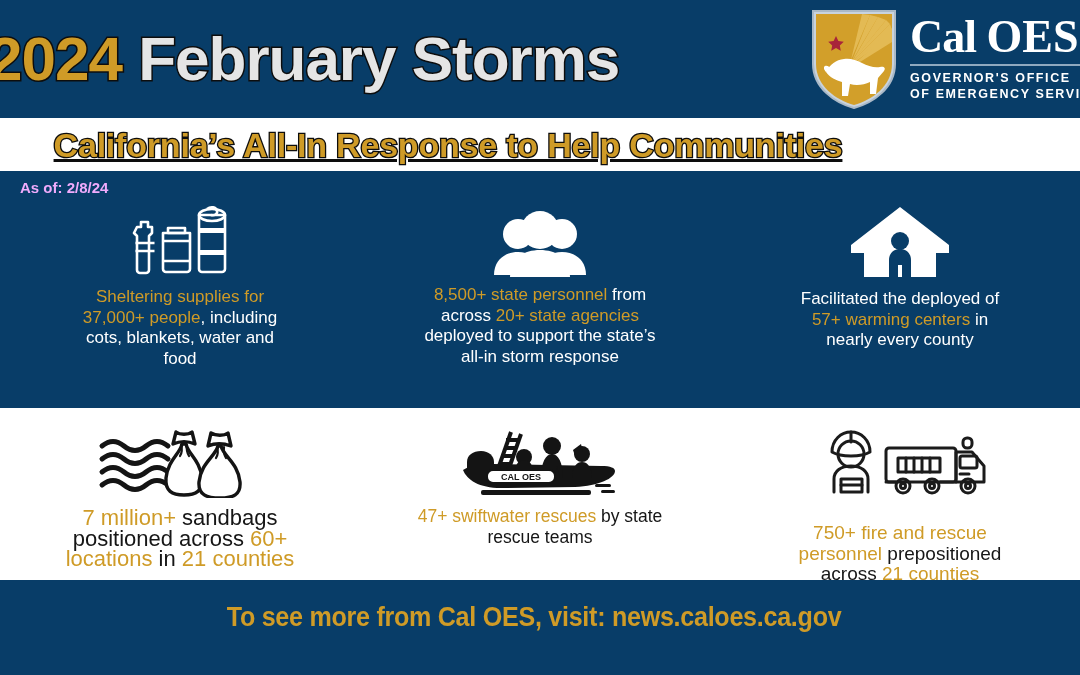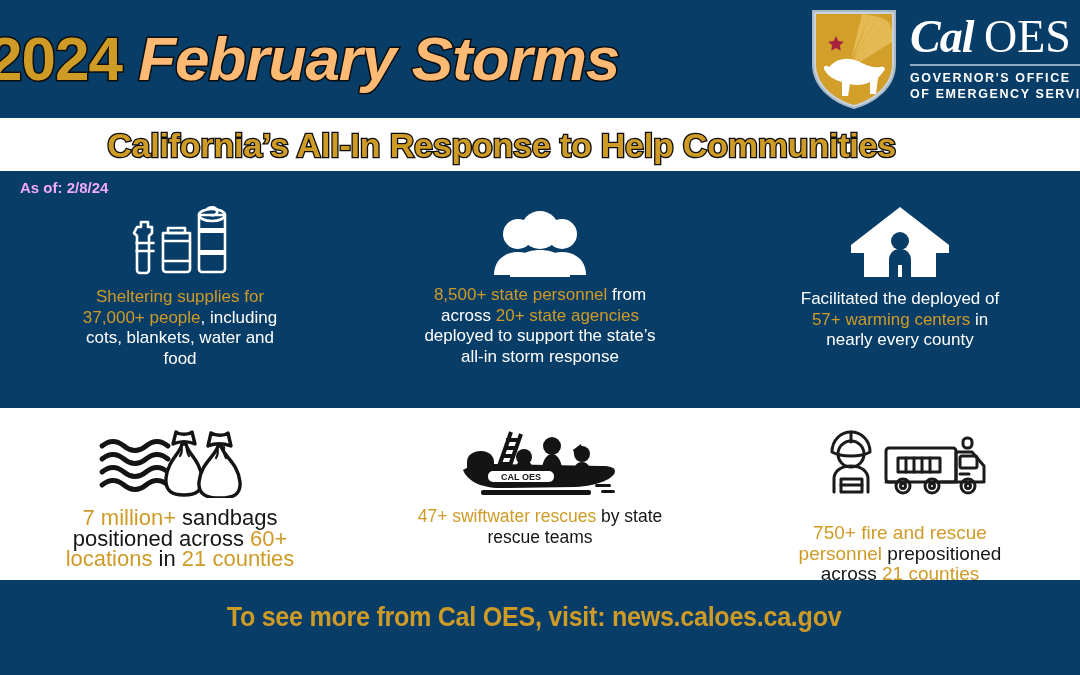--- a/index.html
+++ b/index.html
@@ -4,38 +4,38 @@
 <style>
   html,body{margin:0;padding:0;background:#fff;}
   body{width:1080px;height:675px;overflow:hidden;font-family:"Liberation Sans",sans-serif;}
   .page{position:relative;width:1080px;height:675px;background:#083d68;overflow:hidden;}
 
   
   .header{position:absolute;left:0;top:0;width:1080px;height:118px;background:#083d68;}
   .title{position:absolute;left:-12px;top:16px;width:800px;font-size:62px;font-weight:bold;
          letter-spacing:-1px;line-height:86px;white-space:nowrap;}
   .title .yr{color:#cf9b27;-webkit-text-stroke:3px #0d0d0d;paint-order:stroke fill;}
-  .title .rest{color:#fdba74;-webkit-text-stroke:3px #0d0d0d;paint-order:stroke fill;font-style:italic;}
+  .title .rest{color:#e5e5e5;-webkit-text-stroke:3px #0d0d0d;paint-order:stroke fill;}
 
   .logo{position:absolute;left:806px;top:6px;width:290px;height:104px;}
   .shield-wrap{position:absolute;left:0;top:0;width:96px;height:104px;}
   .oes-text{position:absolute;left:104px;top:8px;width:200px;}
   .oes-main{font-size:44px;line-height:46px;color:#fff;white-space:nowrap;font-weight:bold;}
-  .oes-main .cal{font-family:"Liberation Serif",serif;font-style:italic;font-weight:bold;
+  .oes-main .cal{font-family:"Liberation Serif",serif;font-weight:bold;
                  font-size:46px;letter-spacing:-1px;}
-  .oes-main .oes{font-family:"Liberation Serif",serif;font-weight:normal;font-size:46px;letter-spacing:0px;}
+  .oes-main .oes{font-family:"Liberation Serif",serif;font-weight:bold;font-size:46px;letter-spacing:0px;}
   .oes-rule{position:absolute;left:104px;top:58px;width:200px;height:2px;background:#8fa9bf;}
   .oes-sub{position:absolute;left:104px;top:64px;width:220px;color:#ffffff;font-size:12.5px;
            font-weight:bold;letter-spacing:1.6px;line-height:16px;white-space:nowrap;}
 
   
   .subband{position:absolute;left:0;top:118px;width:1080px;height:53px;background:#ffffff;}
-  .subband .txt{position:absolute;left:0;top:4px;width:896px;text-align:right;
+  .subband .txt{position:absolute;left:0;top:4px;width:896px;text-align:center;
         font-size:34px;font-weight:bold;color:#cf9b27;letter-spacing:-0.2px;white-space:nowrap;
-        -webkit-text-stroke:2.6px #0d0d0d;paint-order:stroke fill;line-height:46px;}
+        -webkit-text-stroke:2.6px #0d0d0d;paint-order:stroke fill;line-height:46px;text-decoration:underline;}
 
   
   .navy-sec{position:absolute;left:0;top:171px;width:1080px;height:237px;background:#083d68;}
   .asof{position:absolute;left:20px;top:8px;color:#f0abfc;font-size:15px;font-weight:bold;}
 
   .row{position:absolute;left:0;width:1080px;display:flex;}
   .cell{flex:1;display:flex;flex-direction:column;align-items:center;}
   .icon-box{display:flex;align-items:flex-end;justify-content:center;}
   .stat-txt{text-align:center;font-weight:normal;line-height:20.5px;font-size:17px;}
   .g{color:#cf9b27;}

